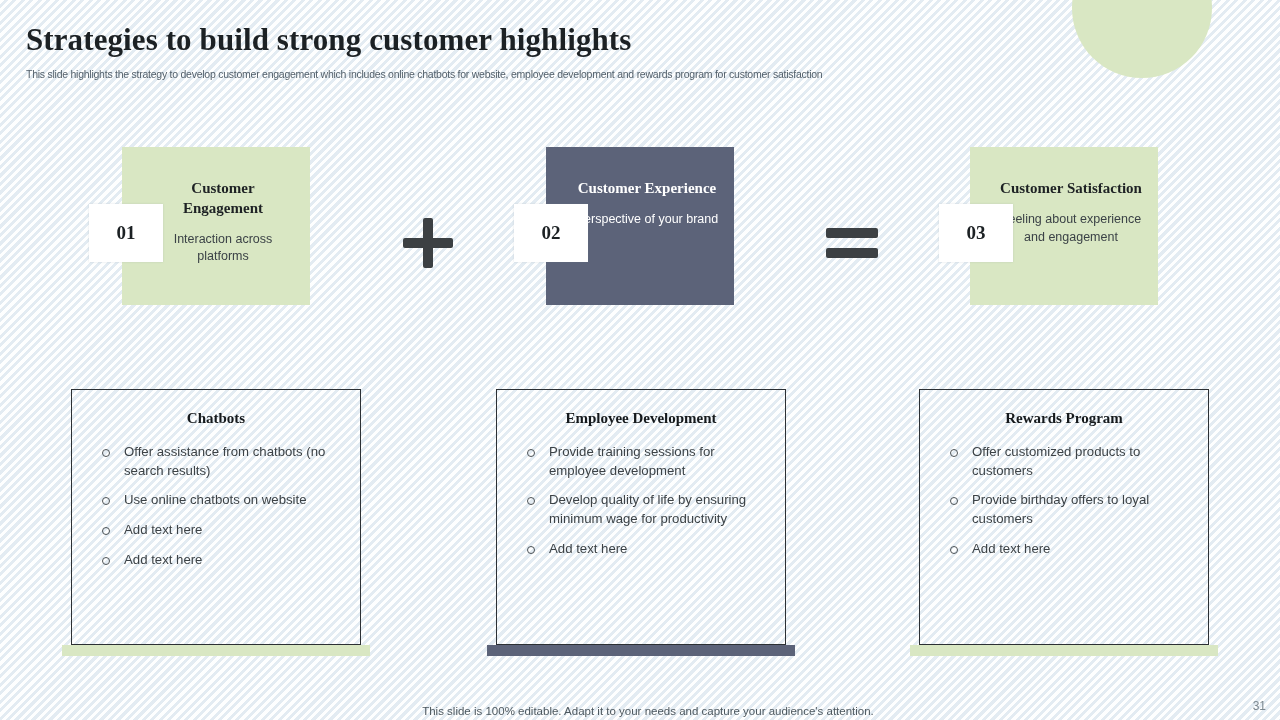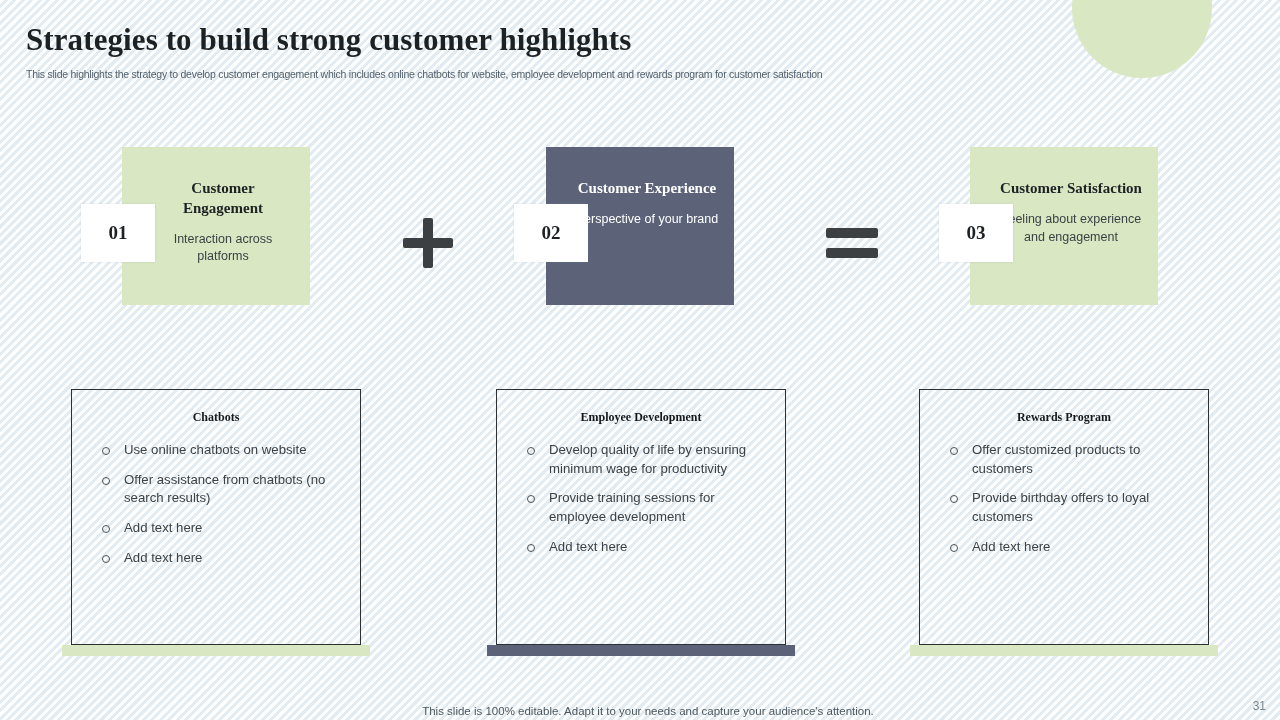--- a/index.html
+++ b/index.html
@@ -162,21 +162,21 @@
     box-sizing: border-box;
     width: 290px;
     height: 256px;
     background: transparent;
     border: 1px solid #2c3034;
     padding: 20px 14px 10px 14px;
   }
   .card-title {
     font-family: "Liberation Serif", serif;
     font-weight: 700;
-    font-size: 12px;
+    font-size: 15px;
     color: #15191c;
     text-align: center;
     margin: 0 0 16px 0;
   }
   .bullets {
     list-style: none;
     margin: 0;
     padding: 0 4px 0 14px;
   }
   .bullets li {
@@ -237,21 +237,21 @@
     <h1 class="slide-title">Strategies to build strong customer highlights</h1>
     <p class="slide-subtitle">This slide highlights the strategy to develop customer engagement which includes online chatbots for website, employee development and rewards program for customer satisfaction</p>
   </div>
 
   <div class="pillars">
 
     <div class="pillar green" style="left:122px;">
       <div class="pillar-title">Customer Engagement</div>
       <div class="pillar-desc">Interaction across platforms</div>
     </div>
-    <div class="badge" style="left:81px;">01</div>
+    <div class="badge" style="left:89px;">01</div>
 
     <div class="op op-plus" style="left:399px; top:67px;">
       <span class="bar h"></span>
       <span class="bar v"></span>
     </div>
 
     <div class="pillar dark" style="left:546px;">
       <div class="pillar-title">Customer Experience</div>
       <div class="pillar-desc">Perspective of your brand</div>
     </div>
@@ -269,35 +269,35 @@
     <div class="badge" style="left:939px;text-align:right;">03</div>
 
   </div>
 
   <div class="cards">
 
     <div class="card-wrap" style="left:71px;">
       <div class="card">
         <div class="card-title">Chatbots</div>
         <ul class="bullets">
+          <li><span class="marker"></span><span>Offer assistance from chatbots (no search results)</span></li>
           <li><span class="marker"></span><span>Use online chatbots on website</span></li>
-          <li><span class="marker"></span><span>Offer assistance from chatbots (no search results)</span></li>
           <li><span class="marker"></span><span>Add text here</span></li>
           <li><span class="marker"></span><span>Add text here</span></li>
         </ul>
       </div>
       <div class="accent-bar green" style="left:-9px; width:308px;"></div>
     </div>
 
     <div class="card-wrap" style="left:496px;">
       <div class="card">
         <div class="card-title">Employee Development</div>
         <ul class="bullets">
+          <li><span class="marker"></span><span>Provide training sessions for employee development</span></li>
           <li><span class="marker"></span><span>Develop quality of life by ensuring minimum wage for productivity</span></li>
-          <li><span class="marker"></span><span>Provide training sessions for employee development</span></li>
           <li><span class="marker"></span><span>Add text here</span></li>
         </ul>
       </div>
       <div class="accent-bar dark" style="left:-9px; width:308px;"></div>
     </div>
 
     <div class="card-wrap" style="left:919px;">
       <div class="card">
         <div class="card-title">Rewards Program</div>
         <ul class="bullets">

